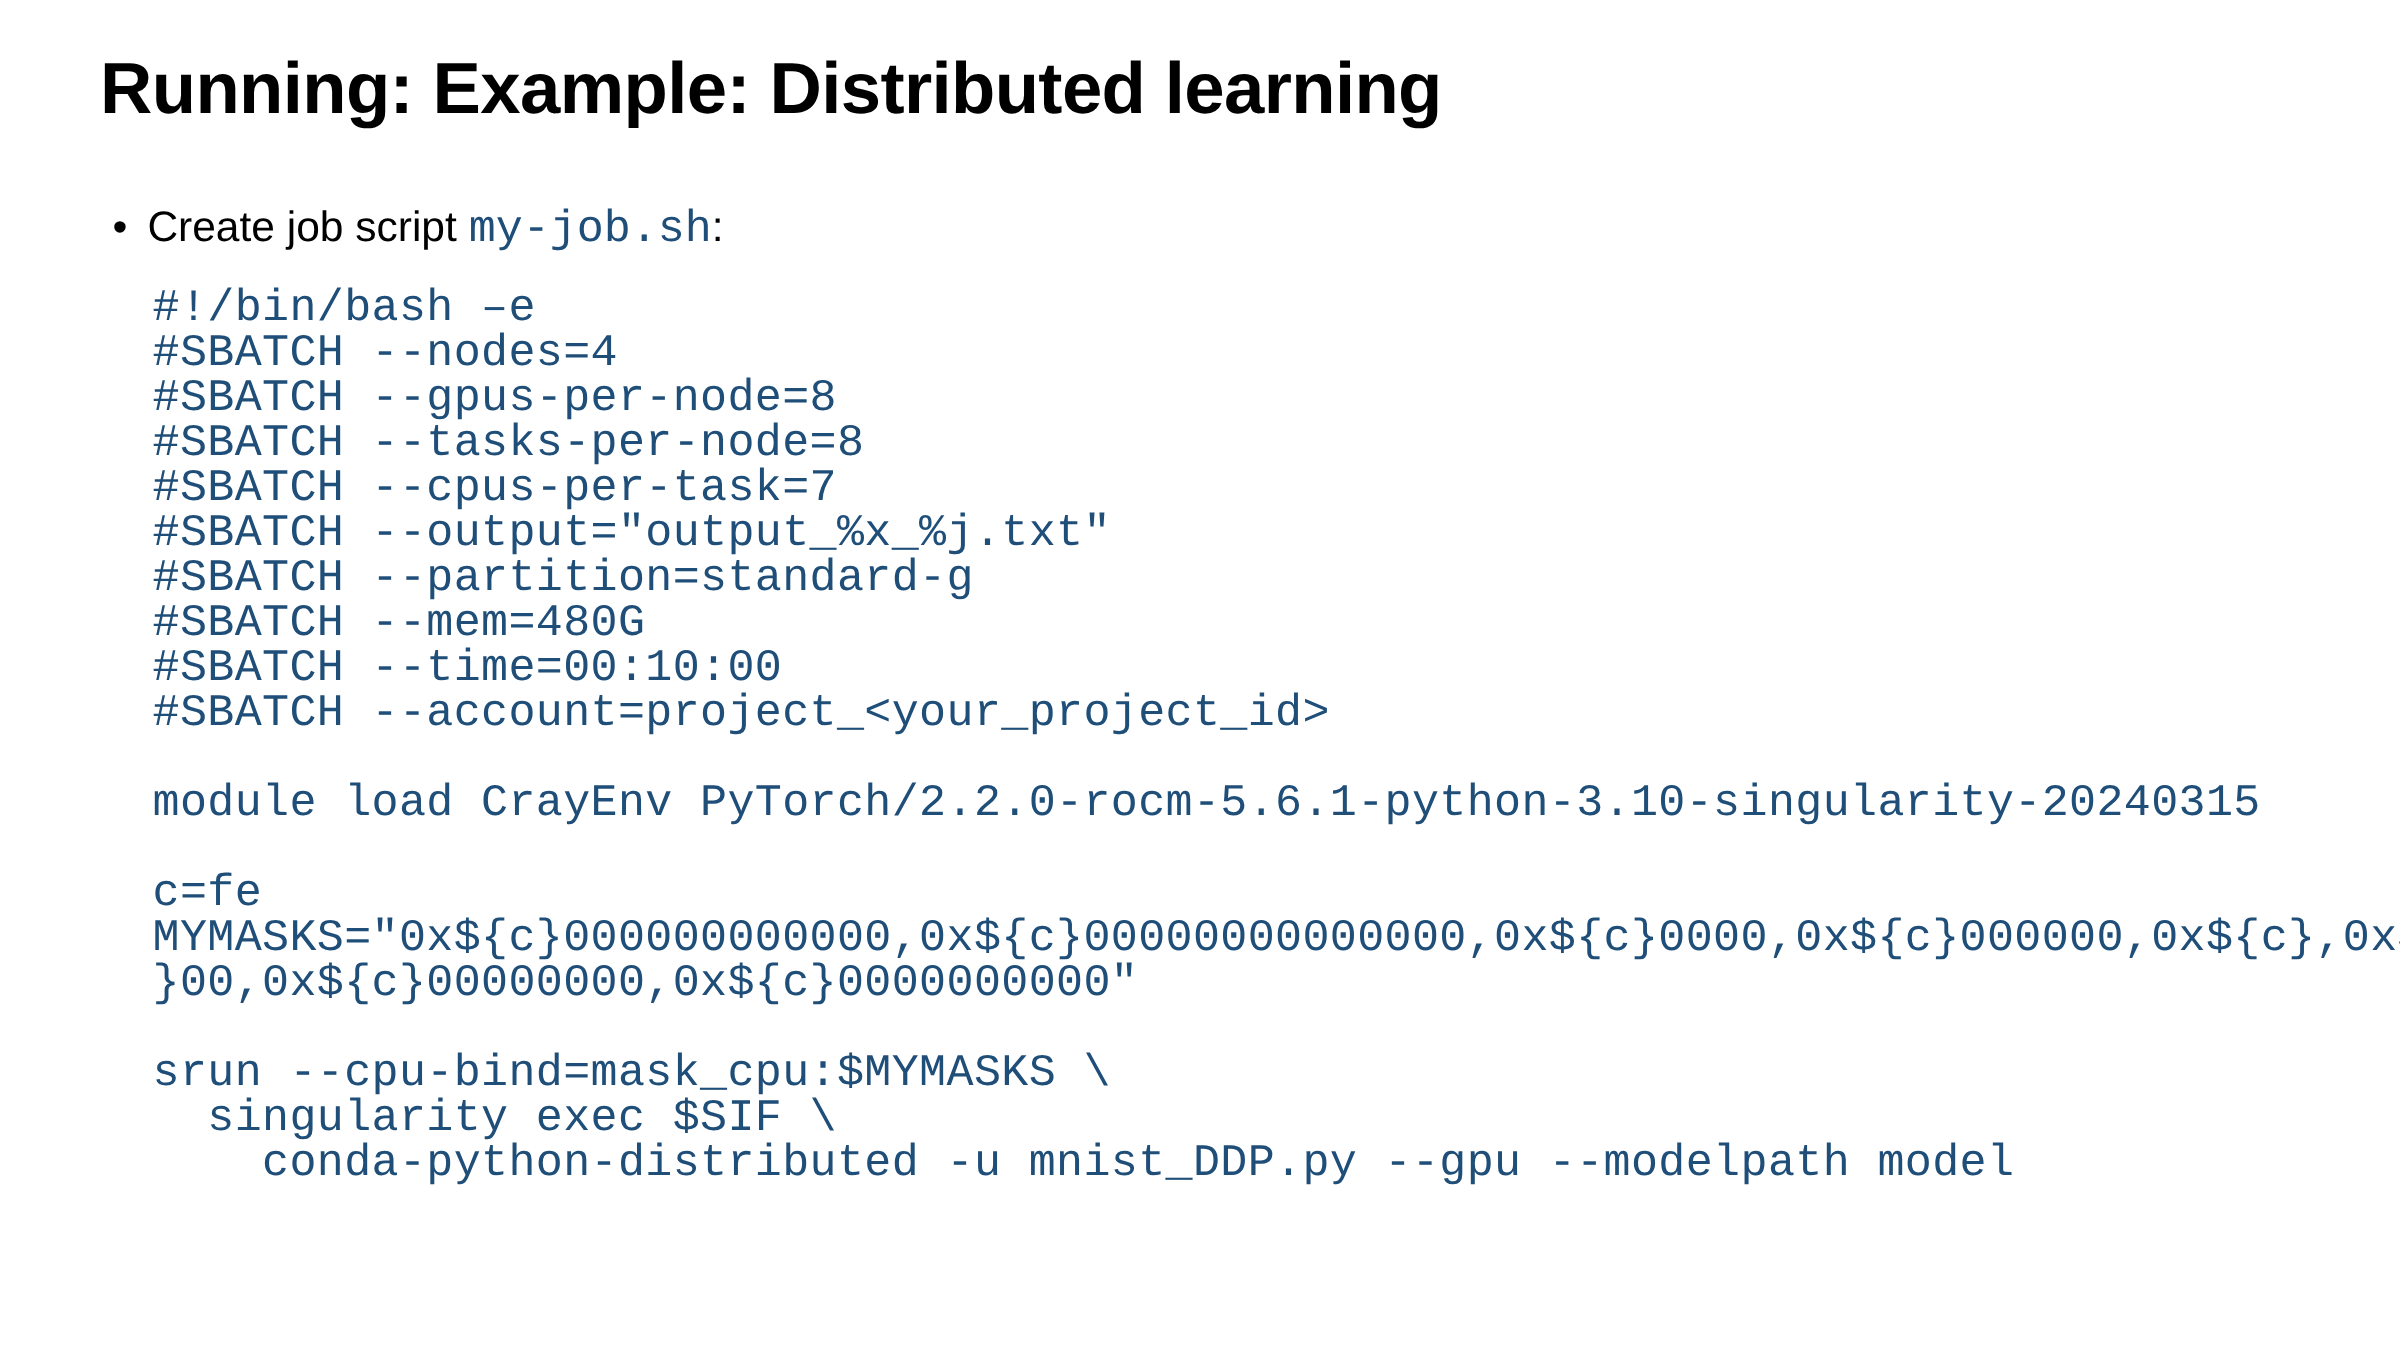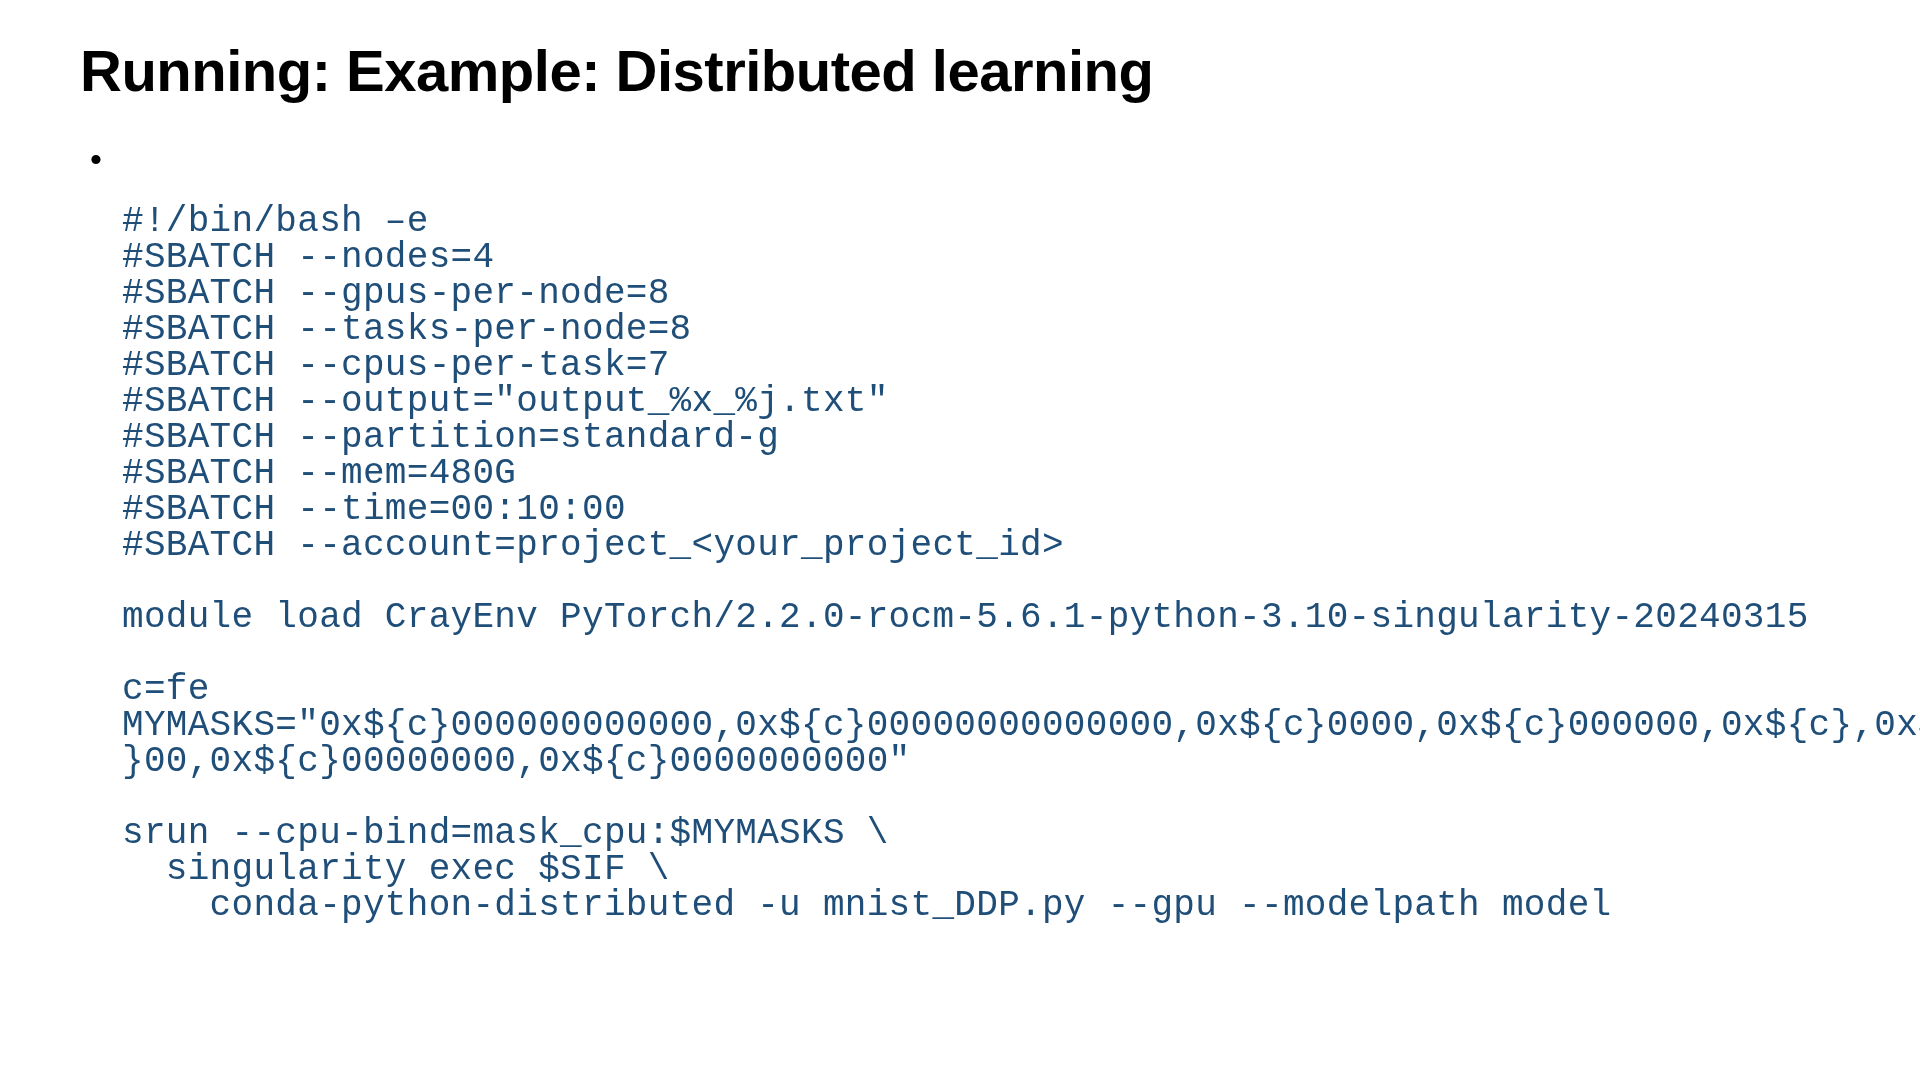--- a/index.html
+++ b/index.html
@@ -14,21 +14,21 @@
       font-family: Arial, Helvetica, sans-serif;
       padding: 35px 80px;
       overflow: hidden;
     }
     .title {
       font-size: 58px;
       font-weight: 700;
       color: #000000;
       line-height: 1.25;
       letter-spacing: -0.5px;
-      margin-bottom: 32px;
+      margin-bottom: 55px;
     }
     .bullet-line {
       display: flex;
       align-items: baseline;
       font-size: 34px;
       color: #000000;
       margin-bottom: 25px;
       padding-left: 10px;
     }
     .bullet-dot {
@@ -56,20 +56,23 @@
   </style>
 </head>
 <body>
 
 <h1 class="title">
   <span>Running: Example: Distributed learning</span><br>
 </h1>
 
 <div class="bullet-line">
   <span class="bullet-dot">•</span>
+  <span>
+    <span class="bullet-text">Create job script </span><span class="filename">my-job.sh</span><span class="bullet-text">:</span>
+  </span>
 </div>
 
 <div class="code-block">#!/bin/bash –e
 #SBATCH --nodes=4
 #SBATCH --gpus-per-node=8
 #SBATCH --tasks-per-node=8
 #SBATCH --cpus-per-task=7
 #SBATCH --output="output_%x_%j.txt"
 #SBATCH --partition=standard-g
 #SBATCH --mem=480G

